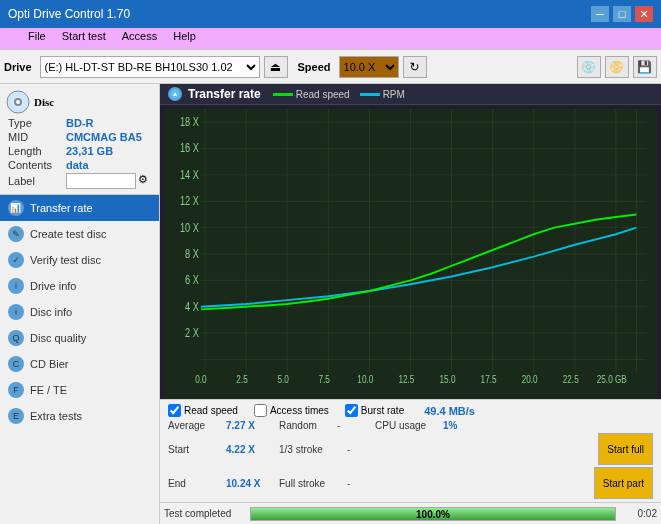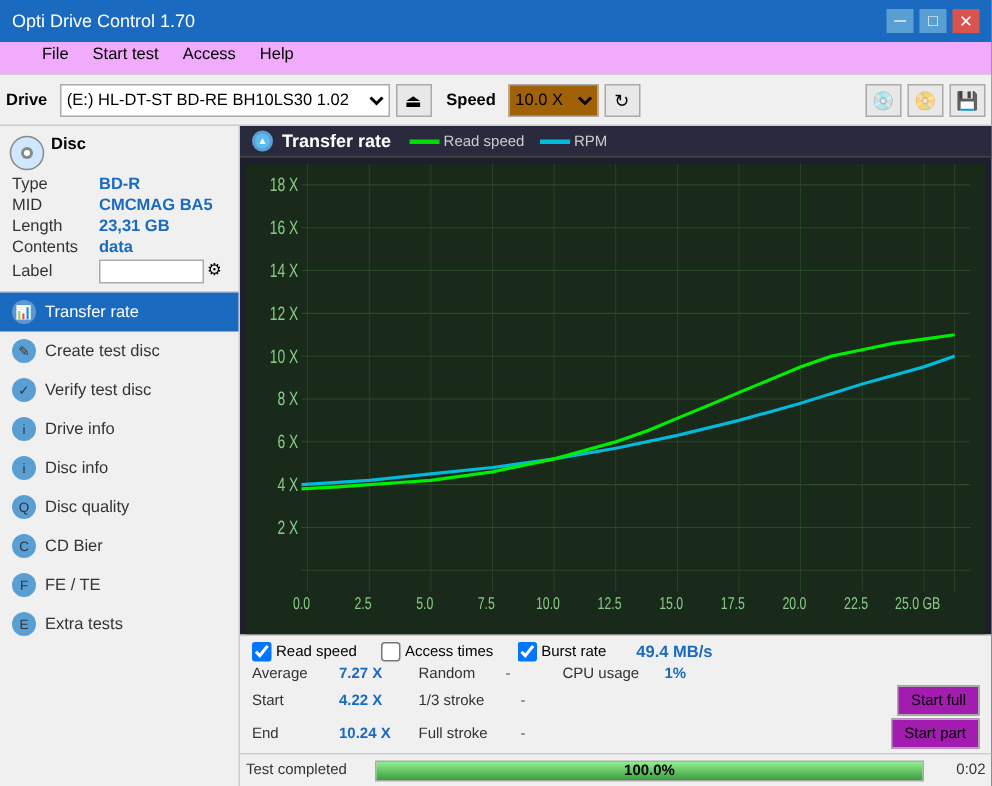--- a/index.html
+++ b/index.html
@@ -24,21 +24,21 @@
     .speed-label { font-size: 11px; font-weight: bold; margin-left: 6px; margin-right: 4px; }
     .speed-select { height: 22px; font-size: 11px; width: 60px; background: #a16207; border: 1px solid #aaa; }
     .toolbar-spacer { flex: 1; }
 
     
     .main { display: flex; height: calc(524px - 84px); }
 
     
     .sidebar { width: 160px; background: #f0f0f0; border-right: 1px solid #ccc; display: flex; flex-direction: column; }
     .disc-section { padding: 4px 0; border-bottom: 1px solid #ccc; }
-    .disc-header { display: flex; align-items: flex-start; padding: 2px 6px; font-weight: bold; font-size: 11px; }
+    .disc-header { display: flex; align-items: center; padding: 2px 6px; font-weight: bold; font-size: 11px; font-family: Liberation Serif, serif; }
     .disc-icon { width: 24px; height: 24px; margin-right: 4px; }
     .disc-row { display: flex; padding: 1px 8px; font-size: 11px; }
     .disc-row-label { color: #333; width: 58px; flex-shrink: 0; }
     .disc-row-value { color: #1a6bbf; font-weight: bold; }
     .disc-row-value.data { color: #1a6bbf; }
     .label-row { display: flex; align-items: center; padding: 1px 8px; font-size: 11px; }
     .label-input { width: 70px; height: 16px; border: 1px solid #aaa; background: white; font-size: 10px; }
     .label-icon { width: 16px; height: 16px; margin-left: 2px; cursor: pointer; }
 
     
@@ -67,21 +67,21 @@
 
     
     .stats-row { background: #f0f0f0; border-top: 1px solid #ccc; padding: 2px 0; }
     .checkbox-row { display: flex; align-items: center; padding: 2px 8px; gap: 16px; }
     .cb-item { display: flex; align-items: center; gap: 3px; font-size: 10px; }
     .cb-item input { margin: 0; }
     .burst-value { color: #1a6bbf; font-weight: bold; margin-left: 4px; }
     .stats-label { color: #333; width: 50px; }
     .stats-value { color: #1a6bbf; font-weight: bold; }
     .stats-sub-value { color: #333; }
-    .btn-small { height: 20px; padding: 0 8px; font-size: 10px; background: #a21caf; border: 1px solid #aaa; cursor: pointer; white-space: nowrap; }
+    .btn-small { height: 32px; padding: 0 8px; font-size: 10px; background: #eab308; border: 1px solid #aaa; cursor: pointer; white-space: nowrap; }
 
     
     .progress-row { display: flex; align-items: center; background: #f0f0f0; border-top: 1px solid #ccc; padding: 4px 4px; height: 22px; gap: 6px; }
     .status-text { font-size: 10px; color: #333; width: 80px; }
     .progress-bar-container { flex: 1; height: 14px; background: #ddd; border: 1px solid #aaa; position: relative; }
     .progress-bar-fill { height: 100%; background: linear-gradient(to bottom, #90ee90, #3c9e3c); width: 100%; }
     .progress-text { position: absolute; left: 50%; top: 50%; transform: translate(-50%, -50%); font-size: 10px; color: #000; font-weight: bold; }
     .time-text { font-size: 10px; color: #333; width: 35px; text-align: right; }
   </style>
 </head>

